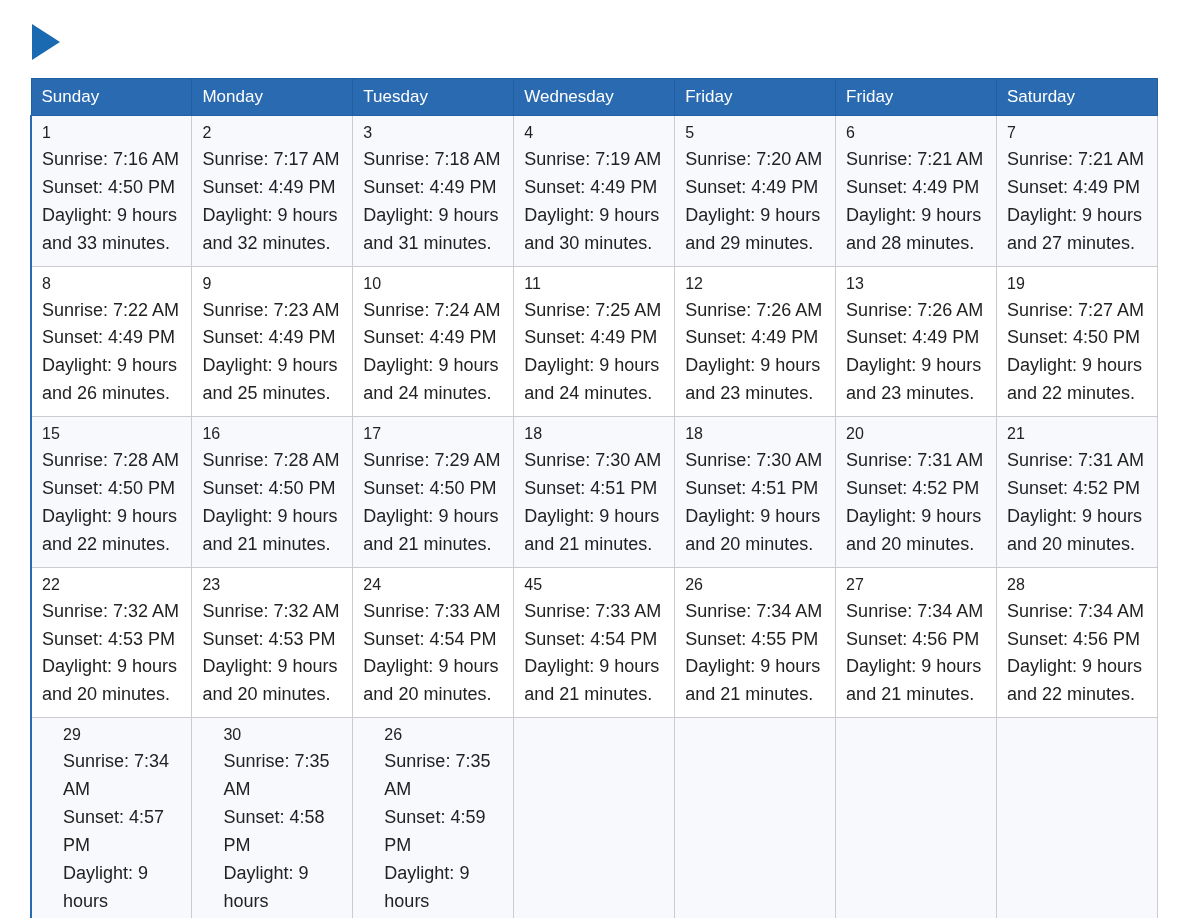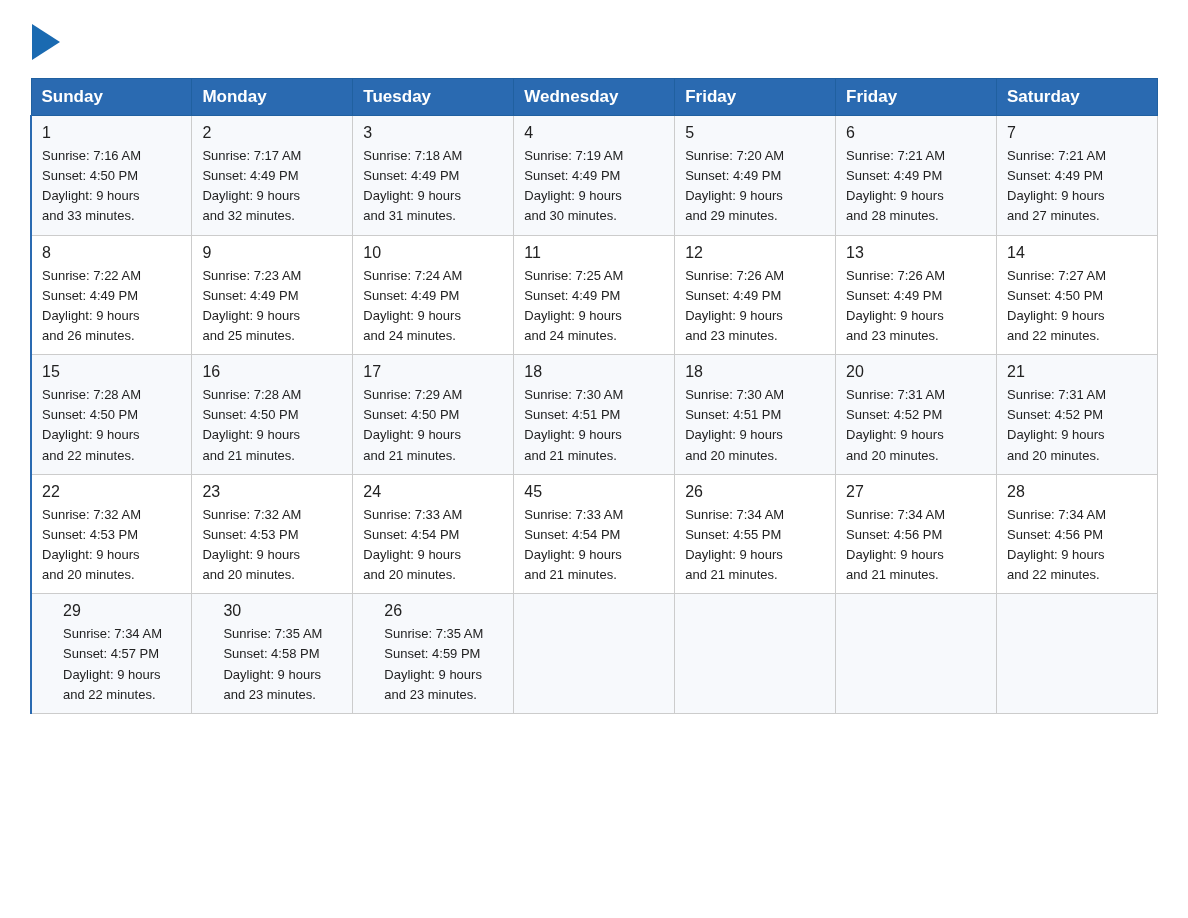--- a/index.html
+++ b/index.html
@@ -53,21 +53,21 @@
       width: 100%;
       border-collapse: collapse;
       table-layout: fixed;
     }
     .calendar-table thead tr th {
       background: #2a6ab1;
       color: #fff;
       padding: 8px 10px;
       text-align: left;
       font-size: 17px;
-      font-weight: bold;
+      font-weight: normal;
       border: 1px solid #2060a0;
     }
     .calendar-table tbody tr td {
       border: 1px solid #ccc;
       vertical-align: top;
       padding: 8px 10px;
       font-size: 13.5px;
       color: #222;
       height: 110px;
     }
@@ -75,21 +75,21 @@
       height: 100px;
       padding-left: 31px;
     }
     .day-number {
       font-size: 16px;
       font-weight: normal;
       margin-bottom: 4px;
       display: block;
     }
     .day-info {
-      font-size: 13px;
+      font-size: 18px;
       line-height: 1.55;
       color: #222;
     }
     .empty-cell {
       background: #fff;
     }
     tbody tr:nth-child(odd) td { background: #f7f9fc; }
     tbody tr:nth-child(even) td { background: #fff; }
     tbody tr td:first-child { border-left: 2px solid #2a6ab1; }
     .row-top-border td { border-top: 2px solid #2a6ab1; }
@@ -175,21 +175,21 @@
         </td>
         <td>
           <span class="day-number">12</span>
           <div class="day-info">Sunrise: 7:26 AM<br>Sunset: 4:49 PM<br>Daylight: 9 hours<br>and 23 minutes.</div>
         </td>
         <td>
           <span class="day-number">13</span>
           <div class="day-info">Sunrise: 7:26 AM<br>Sunset: 4:49 PM<br>Daylight: 9 hours<br>and 23 minutes.</div>
         </td>
         <td>
-          <span class="day-number">14</span>
+          <span class="day-number">19</span>
           <div class="day-info">Sunrise: 7:27 AM<br>Sunset: 4:50 PM<br>Daylight: 9 hours<br>and 22 minutes.</div>
         </td>
       </tr>
       <tr>
         <td>
           <span class="day-number">15</span>
           <div class="day-info">Sunrise: 7:28 AM<br>Sunset: 4:50 PM<br>Daylight: 9 hours<br>and 22 minutes.</div>
         </td>
         <td>
           <span class="day-number">16</span>

